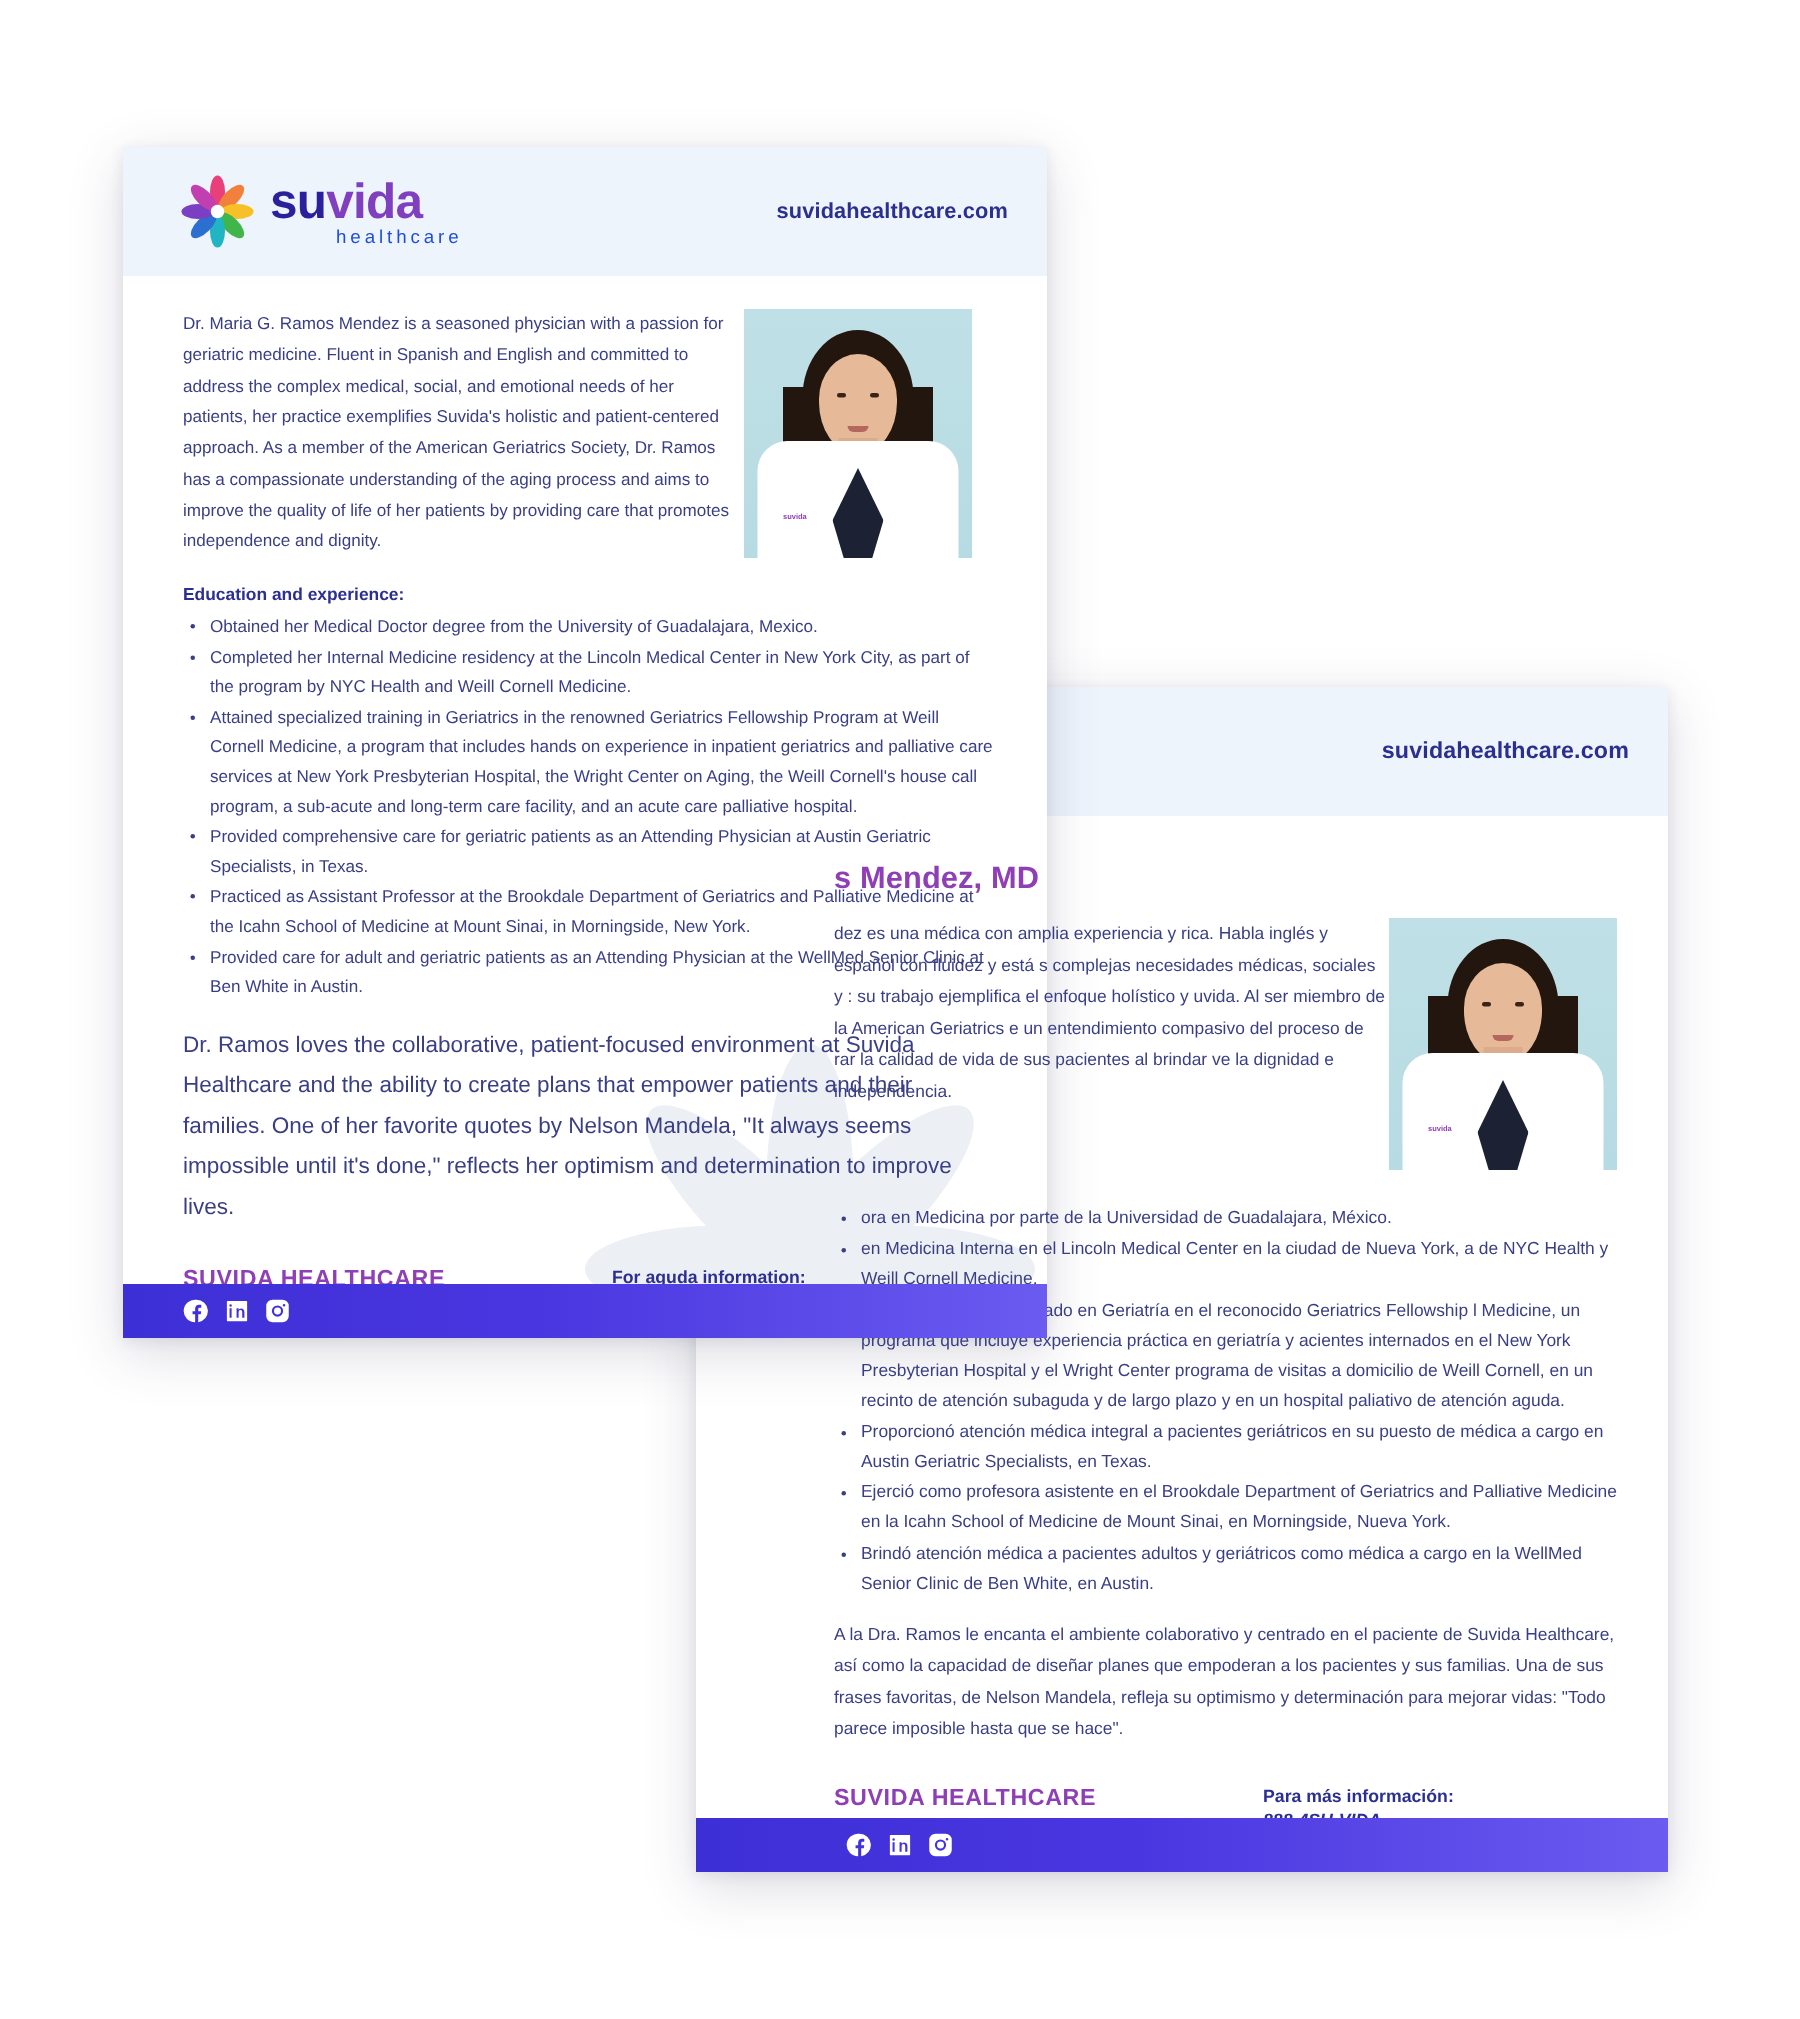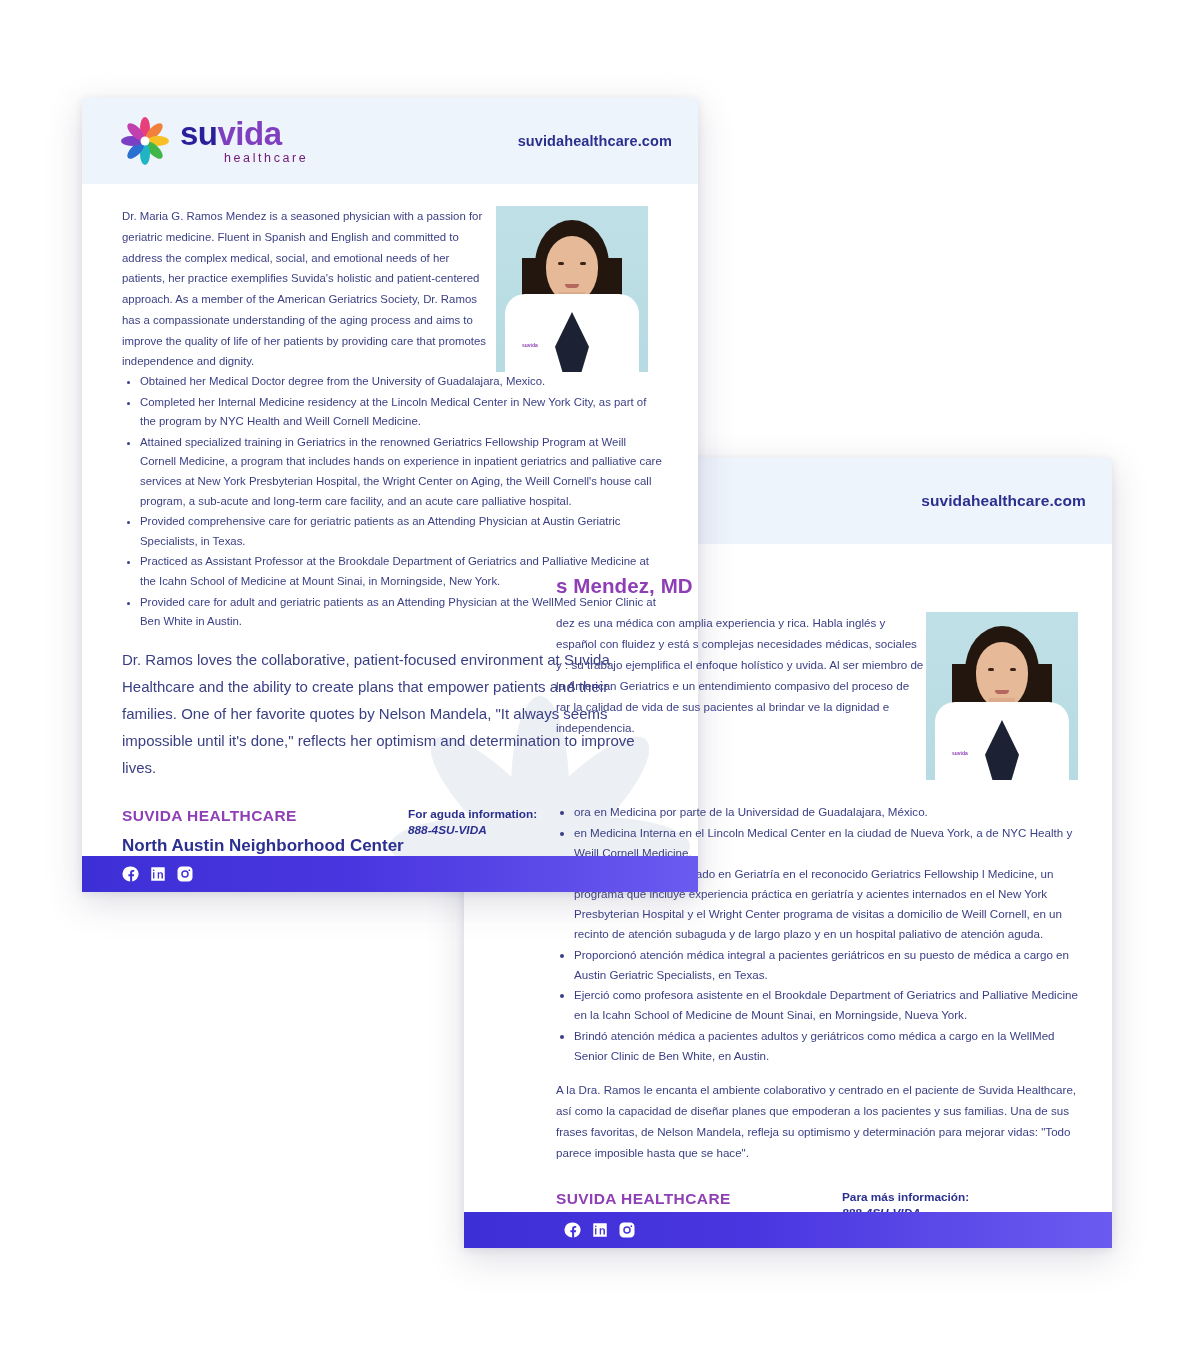--- a/index.html
+++ b/index.html
@@ -43,21 +43,21 @@
   }
   .logo-wrap { display: flex; align-items: center; gap: 10px; }
   .logo-mark { width: 50px; height: 50px; flex: none; }
   .logo-text { line-height: 1; }
   .logo-word {
     font-size: 33px; font-weight: 700; letter-spacing: -0.5px;
   }
   .logo-su { color: #2b1f9c; }
   .logo-vida { color: #7f3fbf; }
   .logo-sub {
-    font-size: 12.5px; color: #701a75; letter-spacing: 2.6px;
+    font-size: 12.5px; color: #1d4ed8; letter-spacing: 2.6px;
     margin-top: 2px; font-weight: 400; padding-left: 44px;
   }
   .site-url {
     font-size: 14.5px; font-weight: 700; color: #2b2f8f;
     letter-spacing: 0.1px;
   }
   .site-url.es { font-size: 15.5px; }
 
   
   .body-pad { padding: 22px 34px 0 40px; position: relative; z-index: 2; }
@@ -344,20 +344,21 @@
           <div class="hs-eye-l"></div>
           <div class="hs-eye-r"></div>
           <div class="hs-mouth"></div>
           <div class="hs-neck"></div>
           <div class="hs-coat"></div>
           <div class="hs-shirt"></div>
           <div class="hs-badge">suvida</div>
         </div>
       </div>
 
+      <div class="section-label">Education and experience:</div>
 
       <ul class="bullets">
         <li>Obtained her Medical Doctor degree from the University of Guadalajara, Mexico.</li>
         <li>Completed her Internal Medicine residency at the Lincoln Medical Center in New York City, as part of the program by NYC Health and Weill Cornell Medicine.</li>
         <li>Attained specialized training in Geriatrics in the renowned Geriatrics Fellowship Program at Weill Cornell Medicine, a program that includes hands on experience in inpatient geriatrics and palliative care services at New York Presbyterian Hospital, the Wright Center on Aging, the Weill Cornell's house call program, a sub-acute and long-term care facility, and an acute care palliative hospital.</li>
         <li>Provided comprehensive care for geriatric patients as an Attending Physician at Austin Geriatric Specialists, in Texas.</li>
         <li>Practiced as Assistant Professor at the Brookdale Department of Geriatrics and Palliative Medicine at the Icahn School of Medicine at Mount Sinai, in Morningside, New York.</li>
         <li>Provided care for adult and geriatric patients as an Attending Physician at the WellMed Senior Clinic at Ben White in Austin.</li>
       </ul>
 

